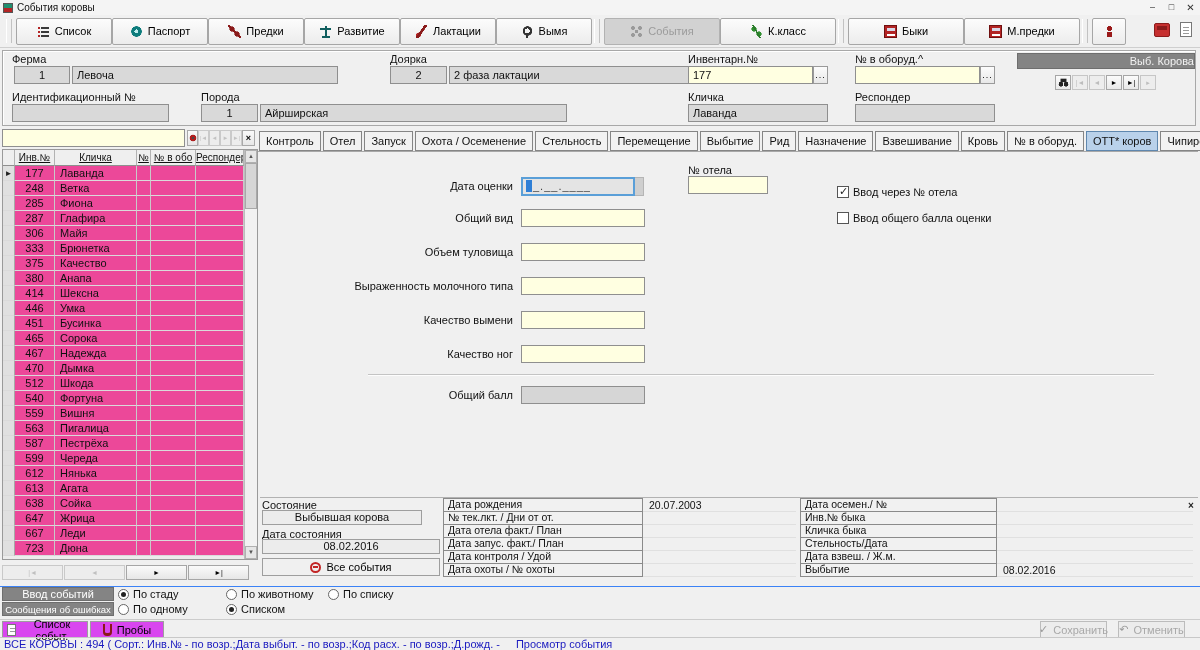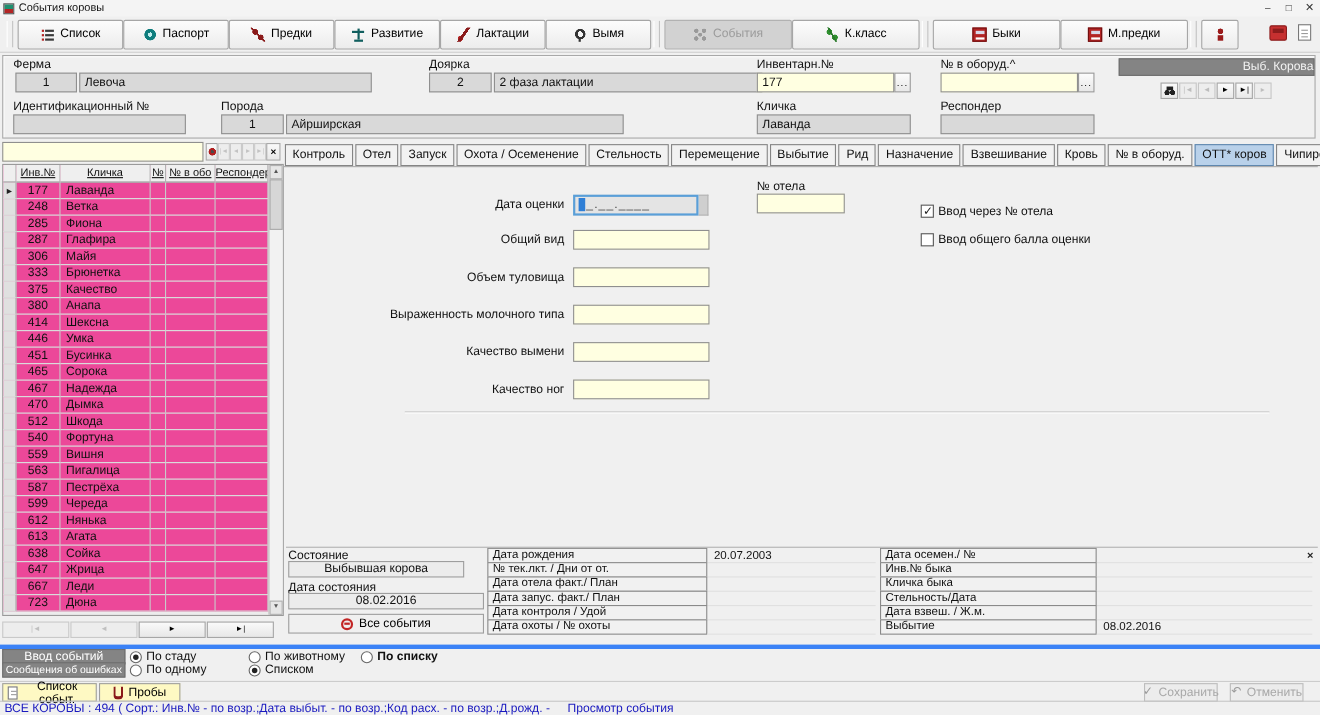--- a/index.html
+++ b/index.html
@@ -162,29 +162,29 @@
   #itable-left{left:183px}
   #itable-left .ilabel{width:200px}
   #itable-left .ivalue{width:153px}
   #itable-right{left:540px}
   #itable-right .ilabel{width:197px}
   #itable-right .ivalue{width:196px}
   #info-close{position:absolute;right:1px;top:2px;width:12px;height:12px;border:none;background:transparent;font-size:10px;font-weight:bold;line-height:10px;padding:0;color:#222}
 
   
   .botrow{position:absolute;left:0;width:1200px;height:15px}
-  #rowA{top:586px;border-top:4px solid #3b82f6}
+  #rowA{top:586px;border-top:1px solid #3b82f6}
   #rowB{top:602px}
   .darkbar{position:absolute;left:2px;top:0;width:112px;height:14px;background:#848484;color:#fff;text-align:center;line-height:13px;border:1px solid #6e6e6e;box-sizing:border-box;overflow:hidden}
   #errbar{font-size:9.5px}
   .radio-item{position:absolute;top:1px;display:flex;align-items:center;gap:4px}
   .radio{width:11px;height:11px;box-sizing:border-box;border:1px solid #666;border-radius:50%;background:#fff;position:relative}
   .radio.checked::after{content:"";position:absolute;left:2px;top:2px;width:5px;height:5px;border-radius:50%;background:#222}
   #rowC{position:absolute;left:0;top:619px;width:1200px;height:18px;border-top:1px solid #cccccc}
-  .cbtn{position:absolute;top:1px;height:17px;box-sizing:border-box;border:1px solid #9e9e9e;background:#fef9c3;display:flex;align-items:center;justify-content:center;gap:5px;font-size:11px;padding:0 4px}
+  .cbtn{position:absolute;top:1px;height:17px;box-sizing:border-box;border:1px solid #9e9e9e;background:#d946ef;display:flex;align-items:center;justify-content:center;gap:5px;font-size:11px;padding:0 4px}
   .cbtn.disabled{color:#a8a8a8;background:#ececec;border-color:#bcbcbc}
   #statusbar{position:absolute;left:0;top:637px;width:1200px;height:13px;border-top:1px solid #c8c8c8;display:flex;gap:16px;padding-left:4px;box-sizing:border-box;color:#1a1abf;line-height:12px;white-space:nowrap;overflow:hidden}
 </style>
 </head>
 <body>
 
 <div id="app">
 
   <div id="titlebar">
     <span class="app-icon"></span>
@@ -589,20 +589,24 @@
           <span class="input finput"></span>
         </div>
         <div class="frow" style="top: 193px;">
           <span class="flabel">Качество ног</span>
           <span class="input finput"></span>
         </div>
       </div>
 
     <div id="divider"></div>
 
+    <div class="frow" id="totalrow">
+      <span class="flabel">Общий балл</span>
+      <span class="input finput grayinput"></span>
+    </div>
 
     <div class="cbrow" style="top:34px">
       <span class="cb checked" id="cb-calving"></span>
       <span>Ввод через № отела</span>
     </div>
     <div class="cbrow" style="top:60px">
       <span class="cb" id="cb-total"></span>
       <span>Ввод общего балла оценки</span>
     </div>
   </div>
@@ -672,21 +676,21 @@
   </div>
 
   <div class="botrow" id="rowA">
     <span class="darkbar">Ввод событий</span>
     <span id="herd-radios"><span class="radio-item" style="left: 118px;">
           <span class="radio checked"></span>
           <span class="rlabel">По стаду</span>
         </span><span class="radio-item" style="left: 226px;">
           <span class="radio"></span>
           <span class="rlabel">По животному</span>
-        </span><span class="radio-item" style="left: 328px; font-weight: bold;">
+        </span><span class="radio-item" style="left: 328px;">
           <span class="radio"></span>
           <span class="rlabel">По списку</span>
         </span></span>
   </div>
   <div class="botrow" id="rowB">
     <span class="darkbar" id="errbar">Сообщения об ошибках</span>
     <span id="error-radios"><span class="radio-item" style="left: 118px;">
           <span class="radio"></span>
           <span class="rlabel">По одному</span>
         </span><span class="radio-item" style="left: 226px;">

